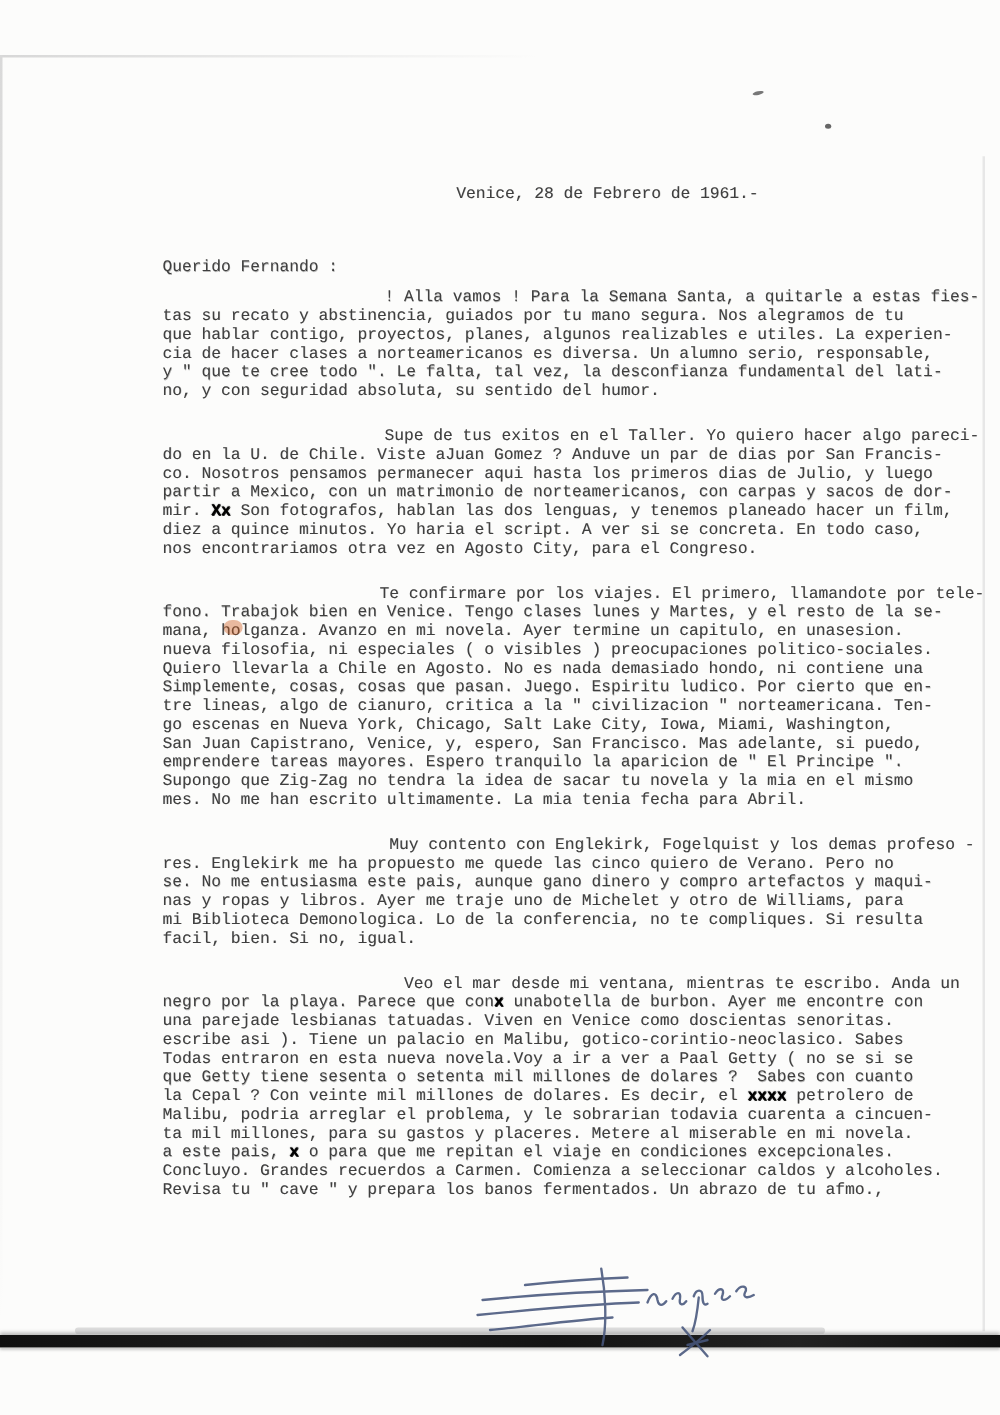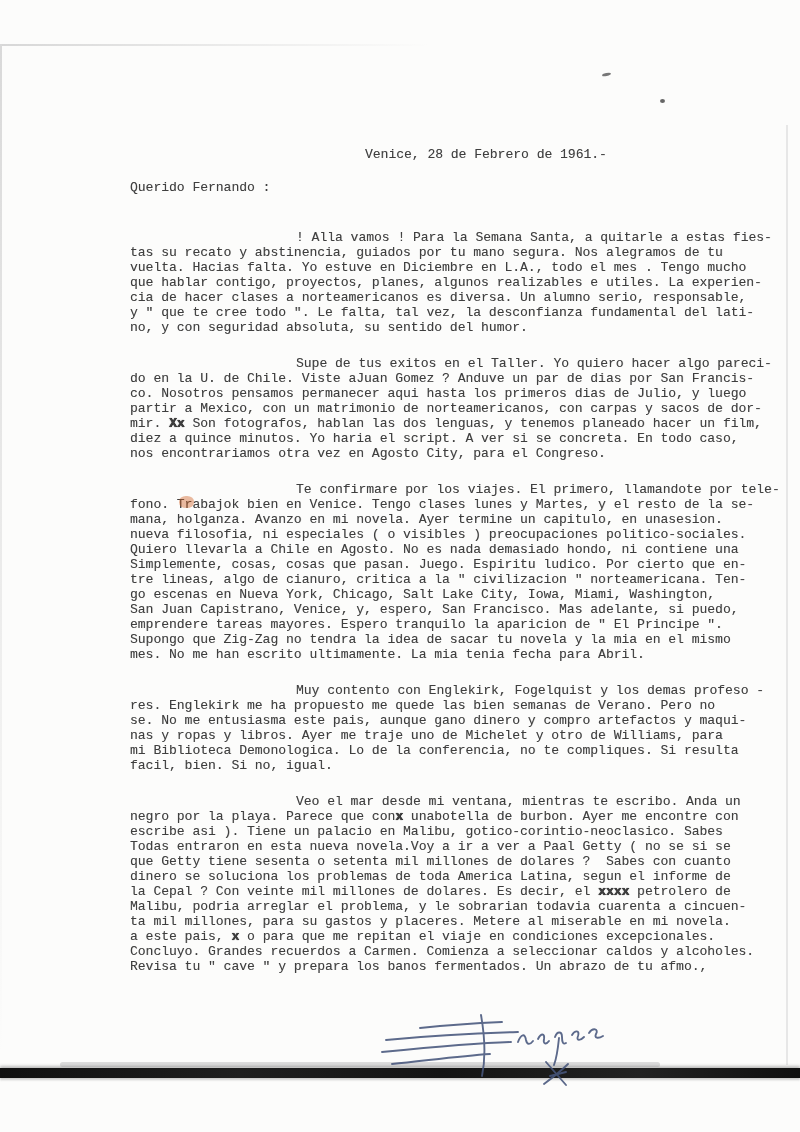--- a/index.html
+++ b/index.html
@@ -22,32 +22,32 @@
   .speck.s1    { left:602px; top:73px; width:9px;  height:3px; transform:rotate(-12deg); background:#777; }
   .speck.s2    { left:660px; top:99px; width:5px;  height:4px; }
   .speck.red   { left:179px; top:496px; width:15px; height:12px; border-radius:45%;
                  background:rgba(208,92,32,.42); z-index:3; pointer-events:none; }
   .date {
     position:absolute; left:365px; top:147px;
     font-size:13px; line-height:15px; white-space:pre;
     text-shadow:.3px .3px 0 rgba(60,60,60,.35);
   }
   .salutation {
-    position:absolute; left:130px; top:180px;
+    position:absolute; left:130px; top:206px;
     font-size:13px; line-height:15px; white-space:pre;
     text-shadow:.3px .3px 0 rgba(60,60,60,.35);
   }
   .body-block { position:absolute; left:130px; top:230px; width:665px; z-index:1; }
   .para { margin-bottom:21px; }
   .line {
     font-size:13px; line-height:15px; white-space:pre;
     text-shadow:.3px .3px 0 rgba(60,60,60,.35);
   }
-  .line.first { padding-left:166px; }
-  .blot { font-weight:bold; color:#404040; text-shadow:0 0 1px #232323, .4px .4px 0 #232323; }
+  .line.first { padding-left:166px;text-align:center; }
+  .blot { font-weight:bold; color:#000000; text-shadow:0 0 1px #232323, .4px .4px 0 #232323; }
   .signature-wrap { position:absolute; left:378px; top:1012px; width:245px; height:84px; z-index:2; }
   .signature-wrap svg { display:block; width:100%; height:100%; }
   .bottom-band {
     position:absolute; left:0; top:1068px; width:800px; height:10px;
     background:linear-gradient(to right,#101010,#1f1f1f 30%,#141414 55%,#222 80%,#101010);
     box-shadow:0 -2px 3px rgba(110,110,110,.45), 0 2px 2px rgba(120,120,120,.35);
   }
   .band-smudge {
     position:absolute; left:60px; top:1062px; width:600px; height:5px;
     background:rgba(110,110,110,.22); border-radius:3px;
@@ -66,21 +66,20 @@
   <div class="speck red"></div>
 
   <div class="date">Venice, 28 de Febrero de 1961.-</div>
 
   <div class="salutation">Querido Fernando :</div>
 
   <div class="body-block" id="letter-body">
       <div class="para">
         <div class="line first">! Alla vamos ! Para la Semana Santa, a quitarle a estas fies-</div>
         <div class="line">tas su recato y abstinencia, guiados por tu mano segura. Nos alegramos de tu</div>
-        <div class="line">vuelta. Hacias falta. Yo estuve en Diciembre en L.A., todo el mes . Tengo mucho</div>
         <div class="line">que hablar contigo, proyectos, planes, algunos realizables e utiles. La experien-</div>
         <div class="line">cia de hacer clases a norteamericanos es diversa. Un alumno serio, responsable,</div>
         <div class="line">y " que te cree todo ". Le falta, tal vez, la desconfianza fundamental del lati-</div>
         <div class="line">no, y con seguridad absoluta, su sentido del humor.</div>
       </div>
       <div class="para">
         <div class="line first">Supe de tus exitos en el Taller. Yo quiero hacer algo pareci-</div>
         <div class="line">do en la U. de Chile. Viste aJuan Gomez ? Anduve un par de dias por San Francis-</div>
         <div class="line">co. Nosotros pensamos permanecer aqui hasta los primeros dias de Julio, y luego</div>
         <div class="line">partir a Mexico, con un matrimonio de norteamericanos, con carpas y sacos de dor-</div>
@@ -97,33 +96,33 @@
         <div class="line">Simplemente, cosas, cosas que pasan. Juego. Espiritu ludico. Por cierto que en-</div>
         <div class="line">tre lineas, algo de cianuro, critica a la " civilizacion " norteamericana. Ten-</div>
         <div class="line">go escenas en Nueva York, Chicago, Salt Lake City, Iowa, Miami, Washington,</div>
         <div class="line">San Juan Capistrano, Venice, y, espero, San Francisco. Mas adelante, si puedo,</div>
         <div class="line">emprendere tareas mayores. Espero tranquilo la aparicion de " El Principe ".</div>
         <div class="line">Supongo que Zig-Zag no tendra la idea de sacar tu novela y la mia en el mismo</div>
         <div class="line">mes. No me han escrito ultimamente. La mia tenia fecha para Abril.</div>
       </div>
       <div class="para">
         <div class="line first">Muy contento con Englekirk, Fogelquist y los demas profeso -</div>
-        <div class="line">res. Englekirk me ha propuesto me quede las bien semanas de Verano. Pero no</div>
+        <div class="line">res. Englekirk me ha propuesto me quede las cinco quiero de Verano. Pero no</div>
         <div class="line">se. No me entusiasma este pais, aunque gano dinero y compro artefactos y maqui-</div>
         <div class="line">nas y ropas y libros. Ayer me traje uno de Michelet y otro de Williams, para</div>
         <div class="line">mi Biblioteca Demonologica. Lo de la conferencia, no te compliques. Si resulta</div>
         <div class="line">facil, bien. Si no, igual.</div>
       </div>
       <div class="para">
         <div class="line first">Veo el mar desde mi ventana, mientras te escribo. Anda un</div>
         <div class="line">negro por la playa. Parece que con<span class="blot">x</span> unabotella de burbon. Ayer me encontre con</div>
+        <div class="line">una parejade lesbianas tatuadas. Viven en Venice como doscientas senoritas.</div>
         <div class="line">escribe asi ). Tiene un palacio en Malibu, gotico-corintio-neoclasico. Sabes</div>
         <div class="line">Todas entraron en esta nueva novela.Voy a ir a ver a Paal Getty ( no se si se</div>
         <div class="line">que Getty tiene sesenta o setenta mil millones de dolares ?  Sabes con cuanto</div>
-        <div class="line">dinero se soluciona los problemas de toda America Latina, segun el informe de</div>
         <div class="line">la Cepal ? Con veinte mil millones de dolares. Es decir, el <span class="blot">xxxx</span> petrolero de</div>
         <div class="line">Malibu, podria arreglar el problema, y le sobrarian todavia cuarenta a cincuen-</div>
         <div class="line">ta mil millones, para su gastos y placeres. Metere al miserable en mi novela.</div>
         <div class="line">a este pais, <span class="blot">x</span> o para que me repitan el viaje en condiciones excepcionales.</div>
         <div class="line">Concluyo. Grandes recuerdos a Carmen. Comienza a seleccionar caldos y alcoholes.</div>
         <div class="line">Revisa tu " cave " y prepara los banos fermentados. Un abrazo de tu afmo.,</div>
       </div>
     </div>
 
   <div class="signature-wrap" aria-label="handwritten signature">

